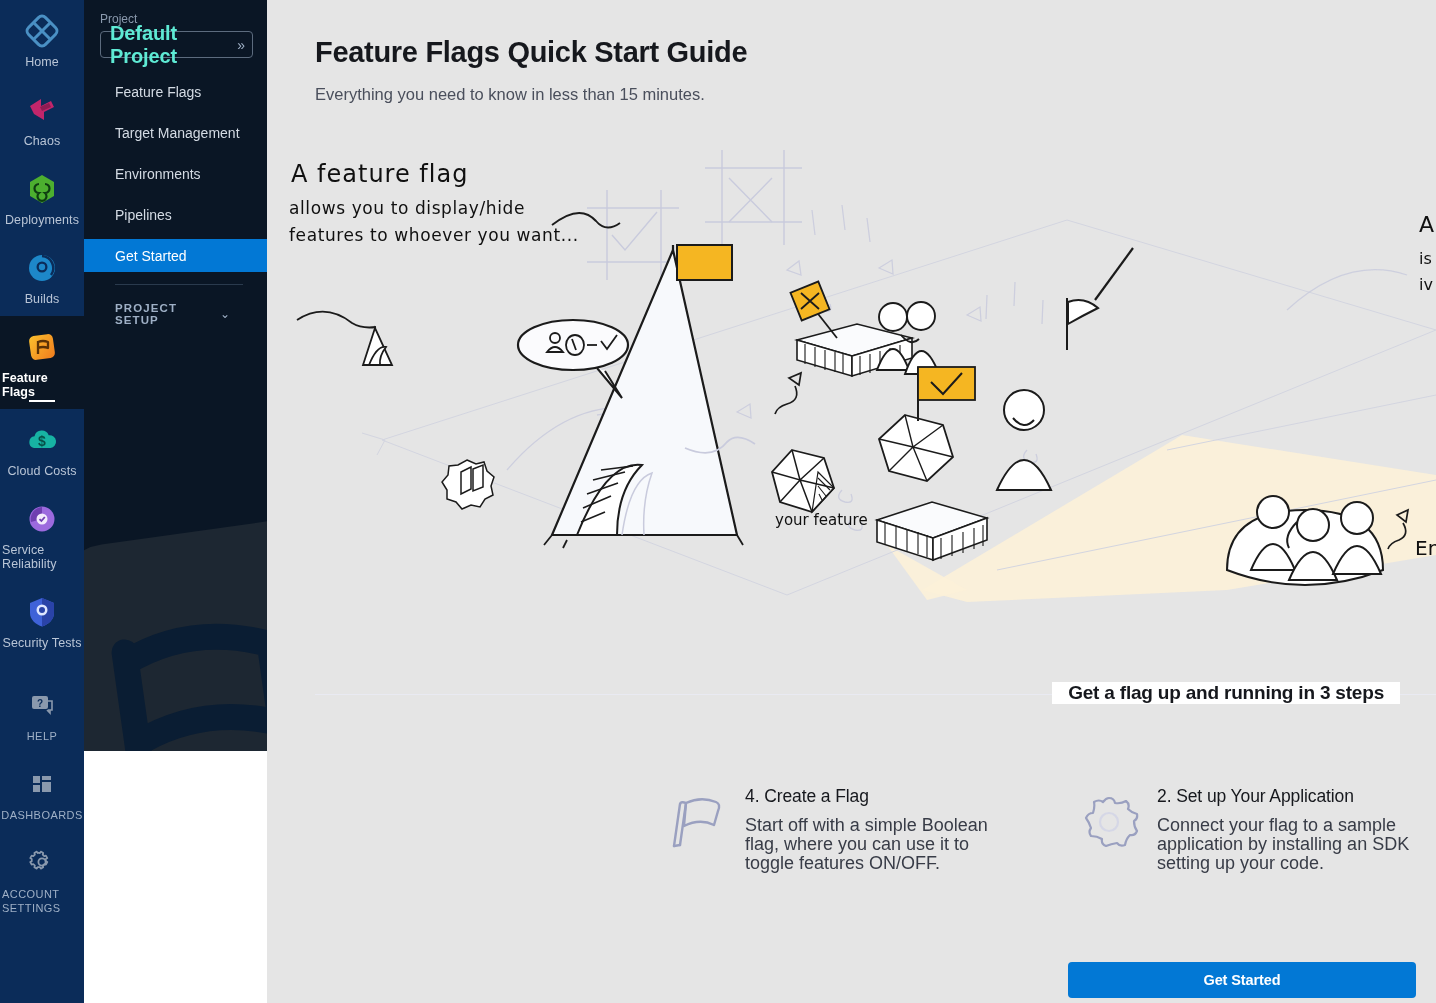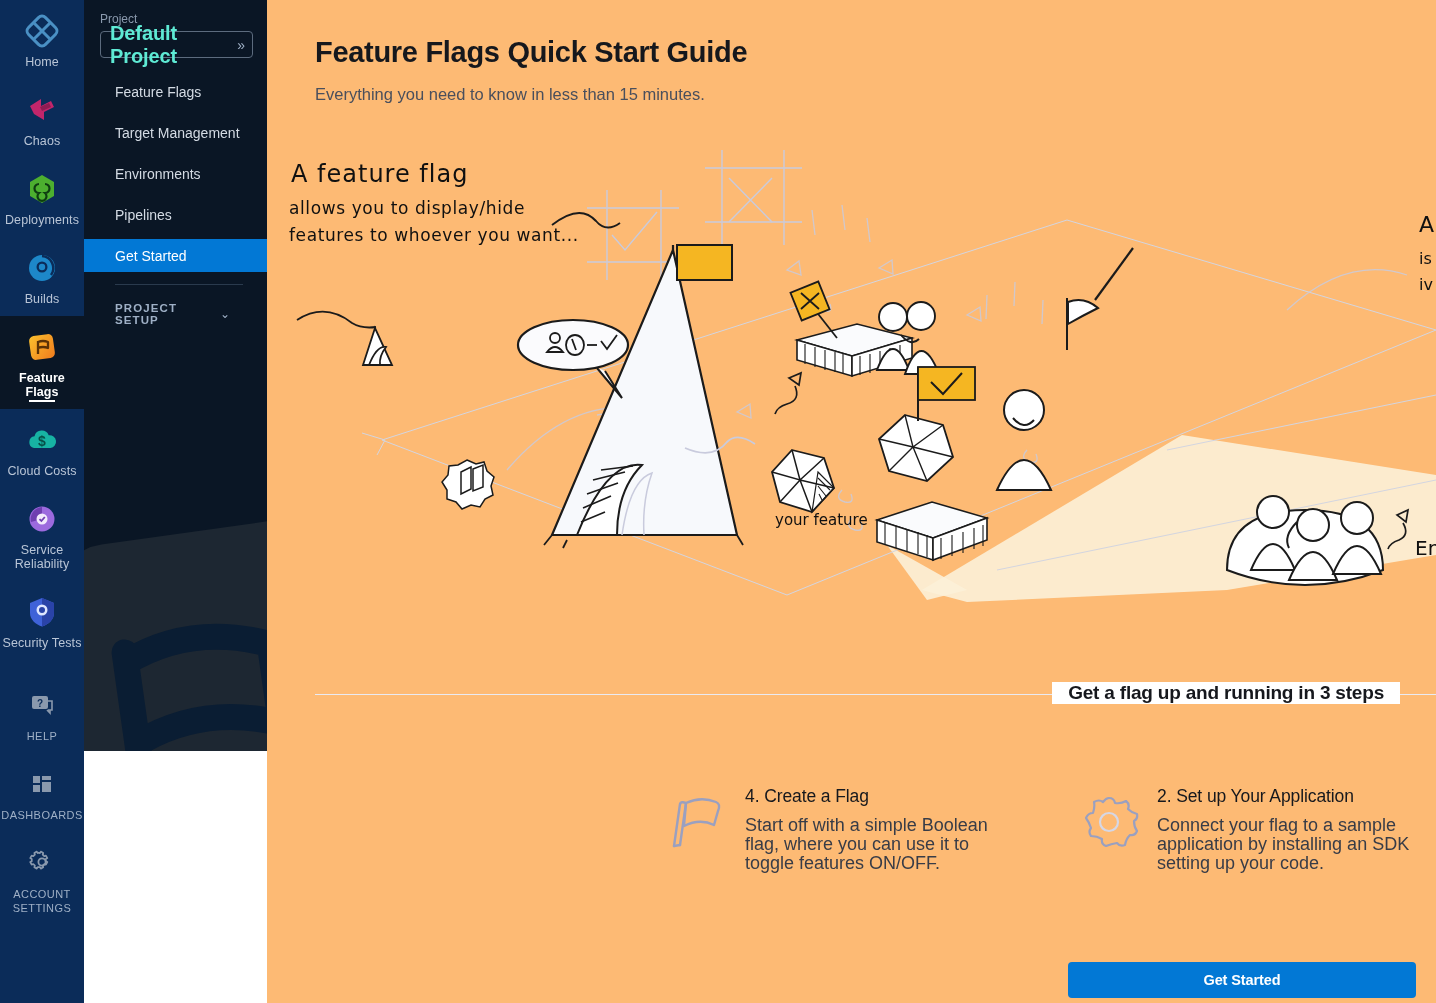--- a/index.html
+++ b/index.html
@@ -19,21 +19,21 @@
     flex: 0 0 84px;
     overflow: hidden;
   }
   .rail-item {
     width: 84px;
     padding: 14px 2px 10px 2px;
     display: flex; flex-direction: column; align-items: center; gap: 7px;
     position: relative;
   }
   .rail-item .rl {
-    color: #b9c5d6; font-size: 12.5px; line-height: 14px; text-align: center;
+    color: #b9c5d6; font-size: 12.5px; line-height: 14px; text-align: left;
     letter-spacing: .1px;
   }
   .rail-item.small .rl { font-size: 11px; letter-spacing: .45px; color: #9fb0c6; }
   .rail-item.active { background: #0a1625; }
   .rail-item.active .rl { color: #ffffff; font-weight: bold; }
   .rail-item.active::after {
     content:""; position:absolute; bottom:7px; left:50%; transform:translateX(-50%);
     width: 26px; height: 2px; background: #ffffff;
   }
   .rail-ico { width: 34px; height: 34px; display:block; }
@@ -72,21 +72,21 @@
   .nav-item.active { background: #0278d5; color: #ffffff; }
   .nav-div { height: 1px; background: #2a3a4d; margin: 12px 24px 0 31px; }
   .setup-row {
     display: flex; align-items: center; justify-content: space-between;
     padding: 17px 37px 0 31px; cursor: pointer;
   }
   .setup-row .sl { color: #9fb0c6; font-size: 11.5px; font-weight: bold; letter-spacing: 1.1px; }
   .setup-row .sc { color: #9fb0c6; font-size: 12px; }
 
   
-  .main { flex: 1 1 auto; position: relative; background: #fdba74; overflow: hidden; }
+  .main { flex: 1 1 auto; position: relative; background: #e5e5e5; overflow: hidden; }
   .page-title {
     position: absolute; left: 48px; top: 36px;
     font-size: 29px; font-weight: bold; color: #16181d; letter-spacing: -.3px;
   }
   .page-sub {
     position: absolute; left: 48px; top: 85px;
     font-size: 16.5px; color: #4a4f5c;
   }
   .hero { position: absolute; left: 0px; top: 150px; width: 1257px; height: 520px; }
   .hero svg { display:block; }

